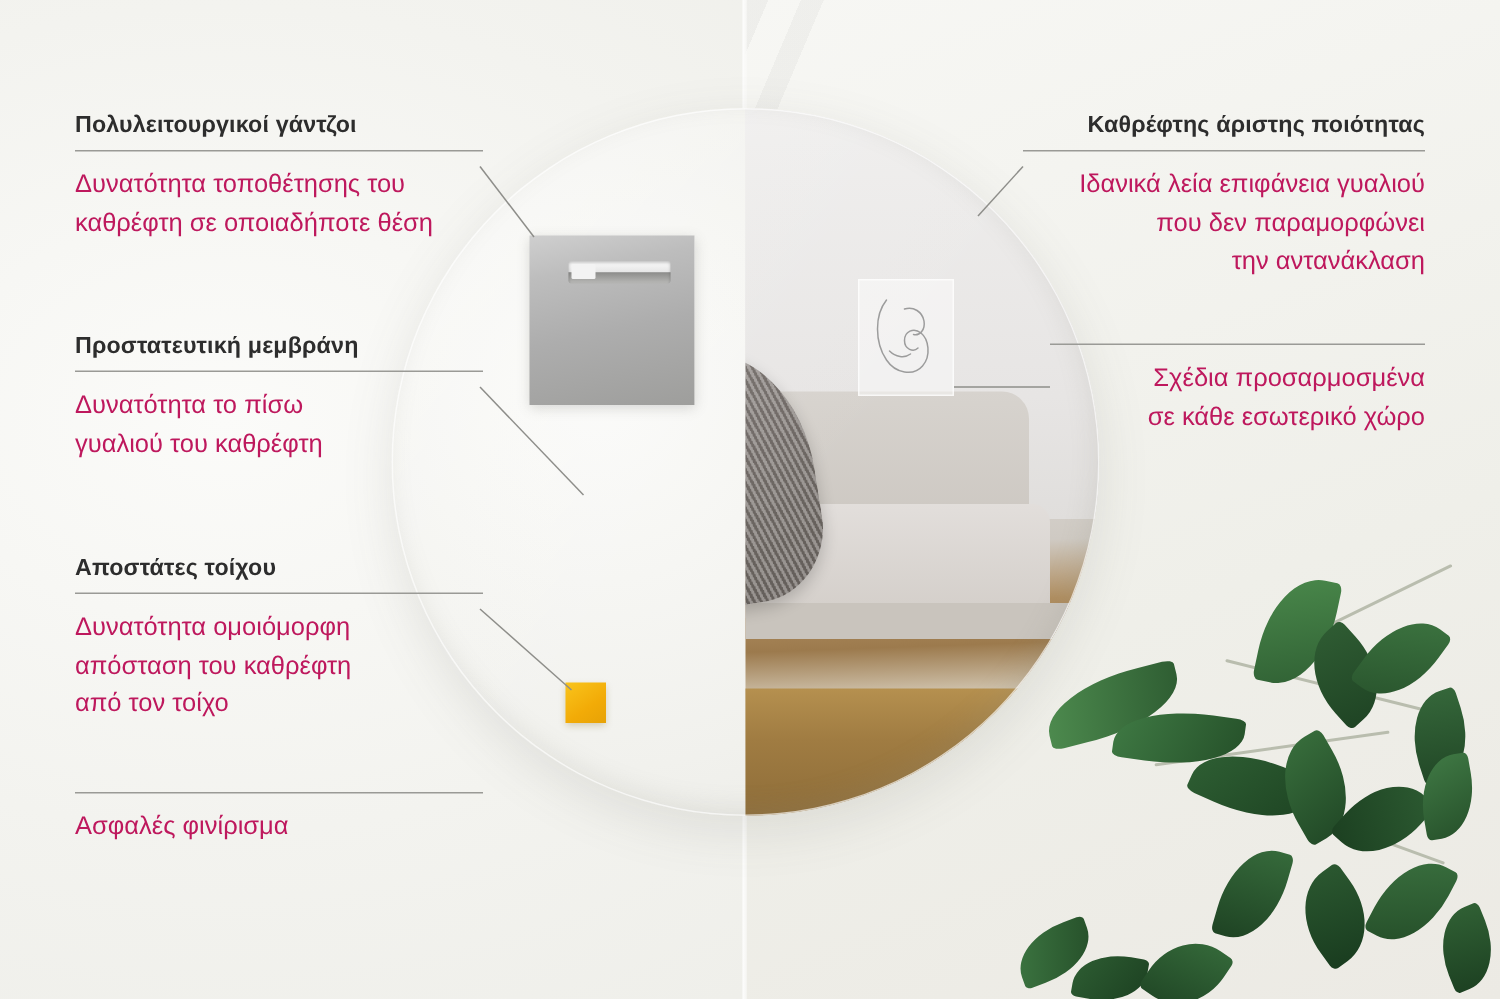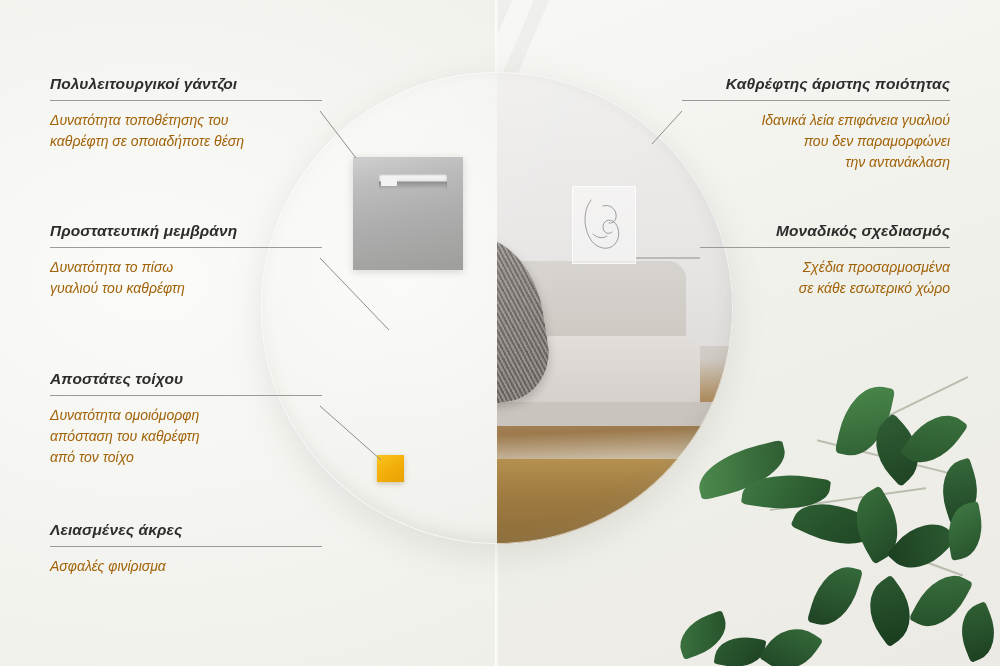--- a/index.html
+++ b/index.html
@@ -158,30 +158,30 @@
 
   
   .foliage { position:absolute; right:0; bottom:0; width:330px; height:300px; }
   .fleaf {
     position:absolute;
     border-radius:74% 8% 74% 8% / 74% 8% 74% 8%;
   }
   .stem { position:absolute; background:#b9bdae; border-radius:2px; }
 
   
-  .callout { position:absolute;font-style:italic; }
+  .callout { position:absolute; }
   .callout h3 {
     font-size:15.5px; font-weight:bold; color:#2d2d2d; letter-spacing:0.1px;
     white-space:nowrap;
   }
   .callout .rule {
     height:1px; background:#9a9a96; margin:7px 0 9px 0;
   }
   .callout p {
-    font-size:14px; line-height:1.5; color:#a16207; font-weight:400;
+    font-size:17px; line-height:1.5; color:#be185d; font-weight:400;
   }
   .callout.left { left:50px; width:272px; text-align:left; }
   .callout.right { width:268px; text-align:right; }
 
   svg.lead { position:absolute; left:0; top:0; width:1000px; height:666px; pointer-events:none; }
 </style>
 </head>
 <body>
 
 <div id="stage">
@@ -322,39 +322,37 @@
     <h3>Αποστάτες τοίχου</h3>
     <div class="rule"></div>
     <p>
       <span>Δυνατότητα ομοιόμορφη</span><br>
       <span>απόσταση του καθρέφτη</span><br>
       <span>από τον τοίχο</span>
     </p>
   </div>
 
   <div class="callout left" style="top:521px;">
-    <h3>Λειασμένες άκρες</h3>
     <div class="rule"></div>
     <p>
       <span>Ασφαλές φινίρισμα</span>
     </p>
   </div>
 
   <div class="callout right" style="left:682px;top:75px;width:268px;">
     <h3>Καθρέφτης άριστης ποιότητας</h3>
     <div class="rule"></div>
     <p>
       <span>Ιδανικά λεία επιφάνεια γυαλιού</span><br>
       <span>που δεν παραμορφώνει</span><br>
       <span>την αντανάκλαση</span>
     </p>
   </div>
 
   <div class="callout right" style="left:700px;top:222px;width:250px;">
-    <h3>Μοναδικός σχεδιασμός</h3>
     <div class="rule"></div>
     <p>
       <span>Σχέδια προσαρμοσμένα</span><br>
       <span>σε κάθε εσωτερικό χώρο</span>
     </p>
   </div>
 
 </div>
 
 </body></html>

